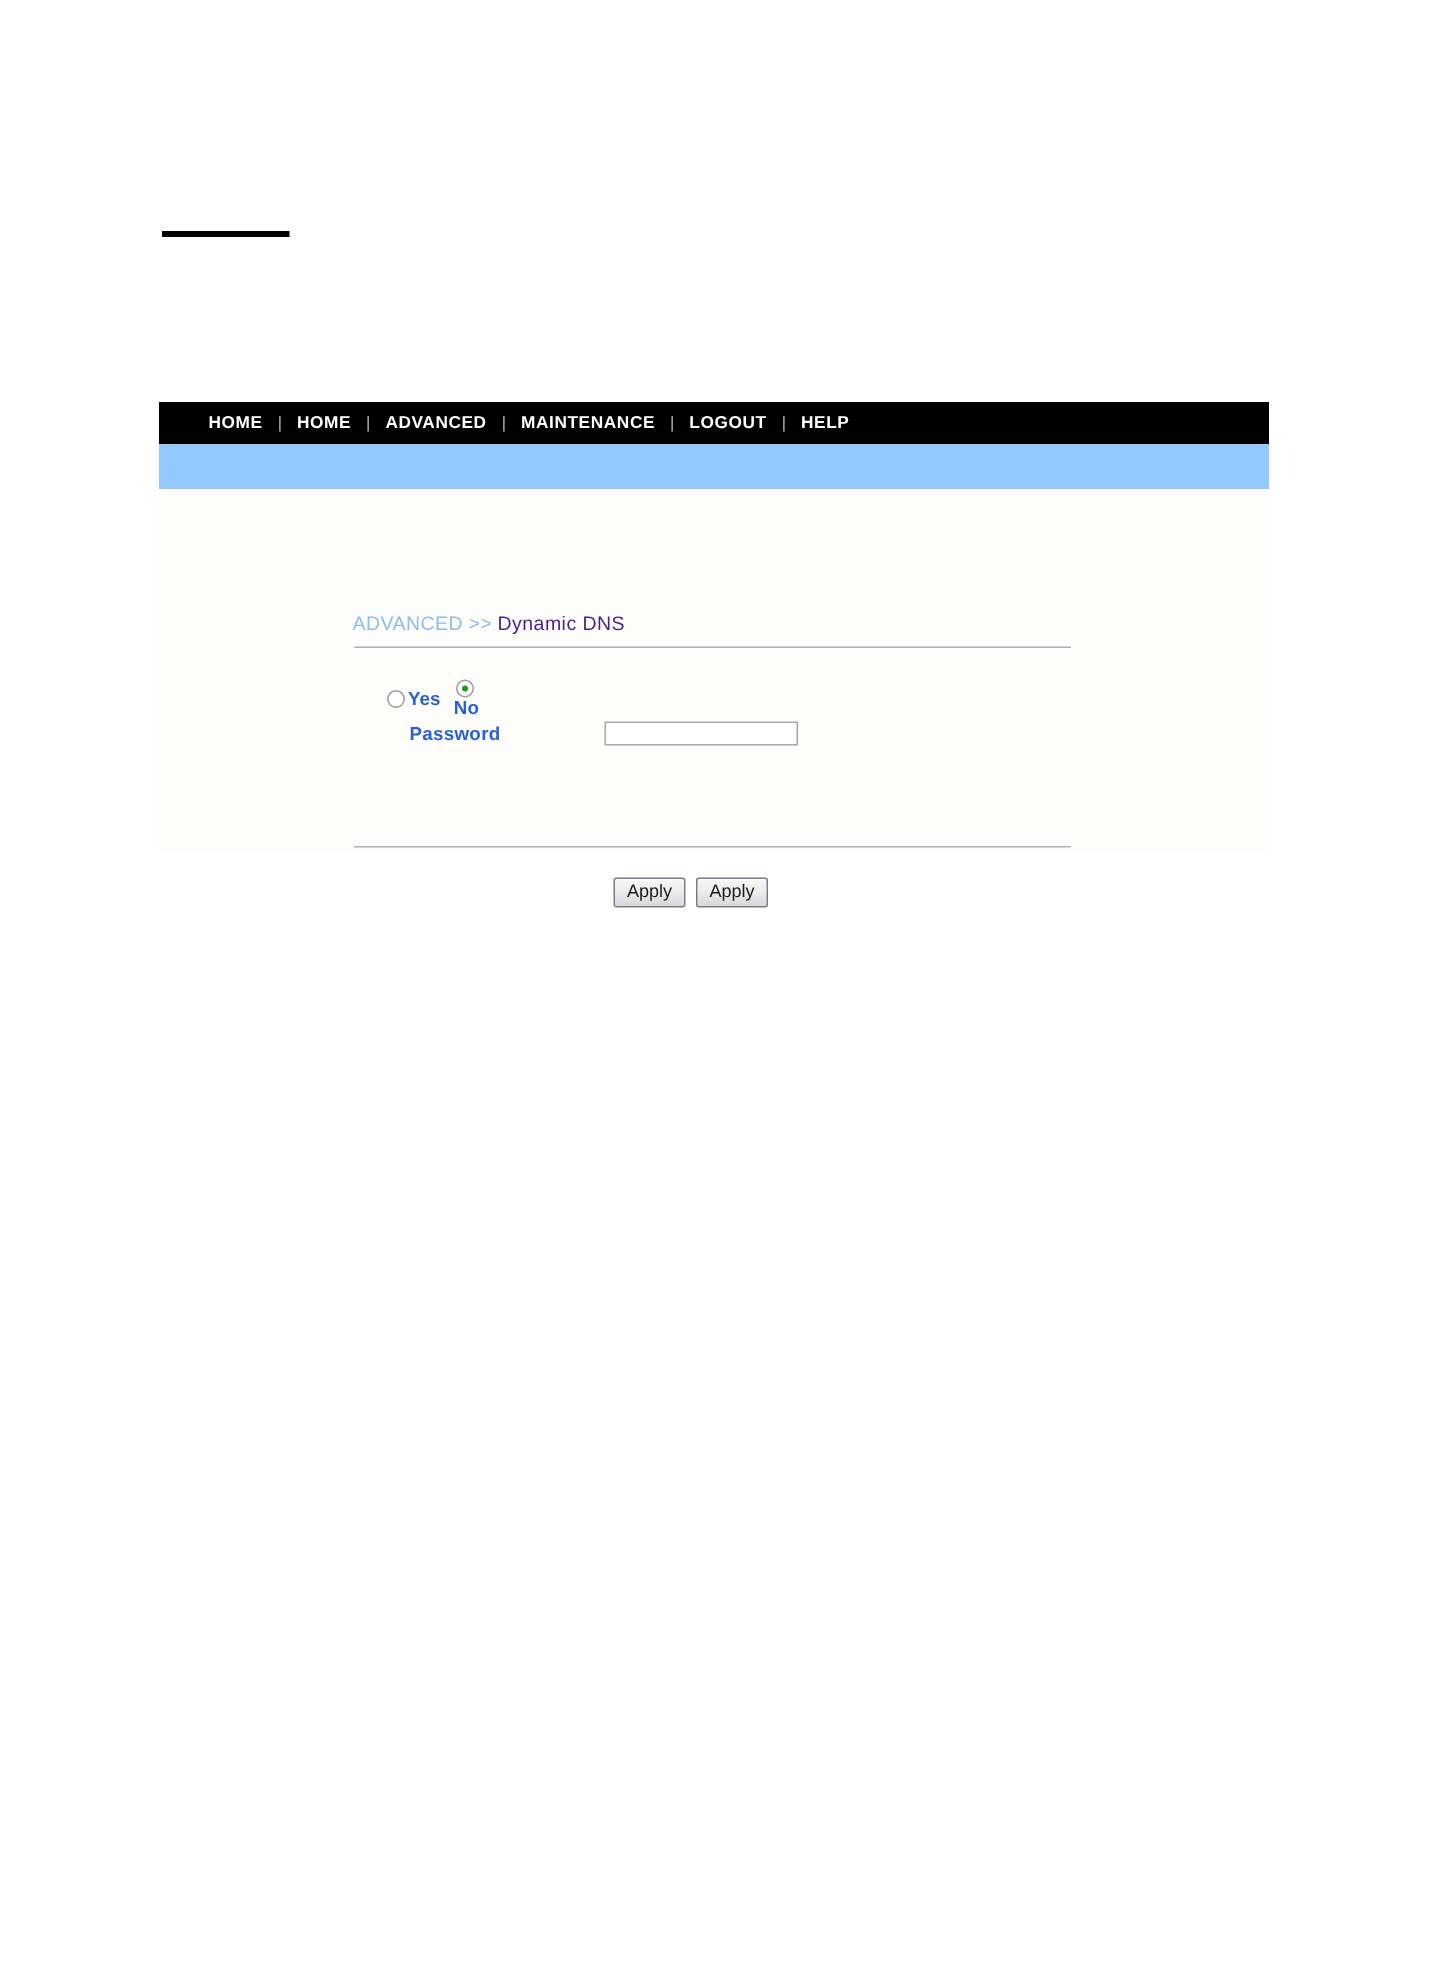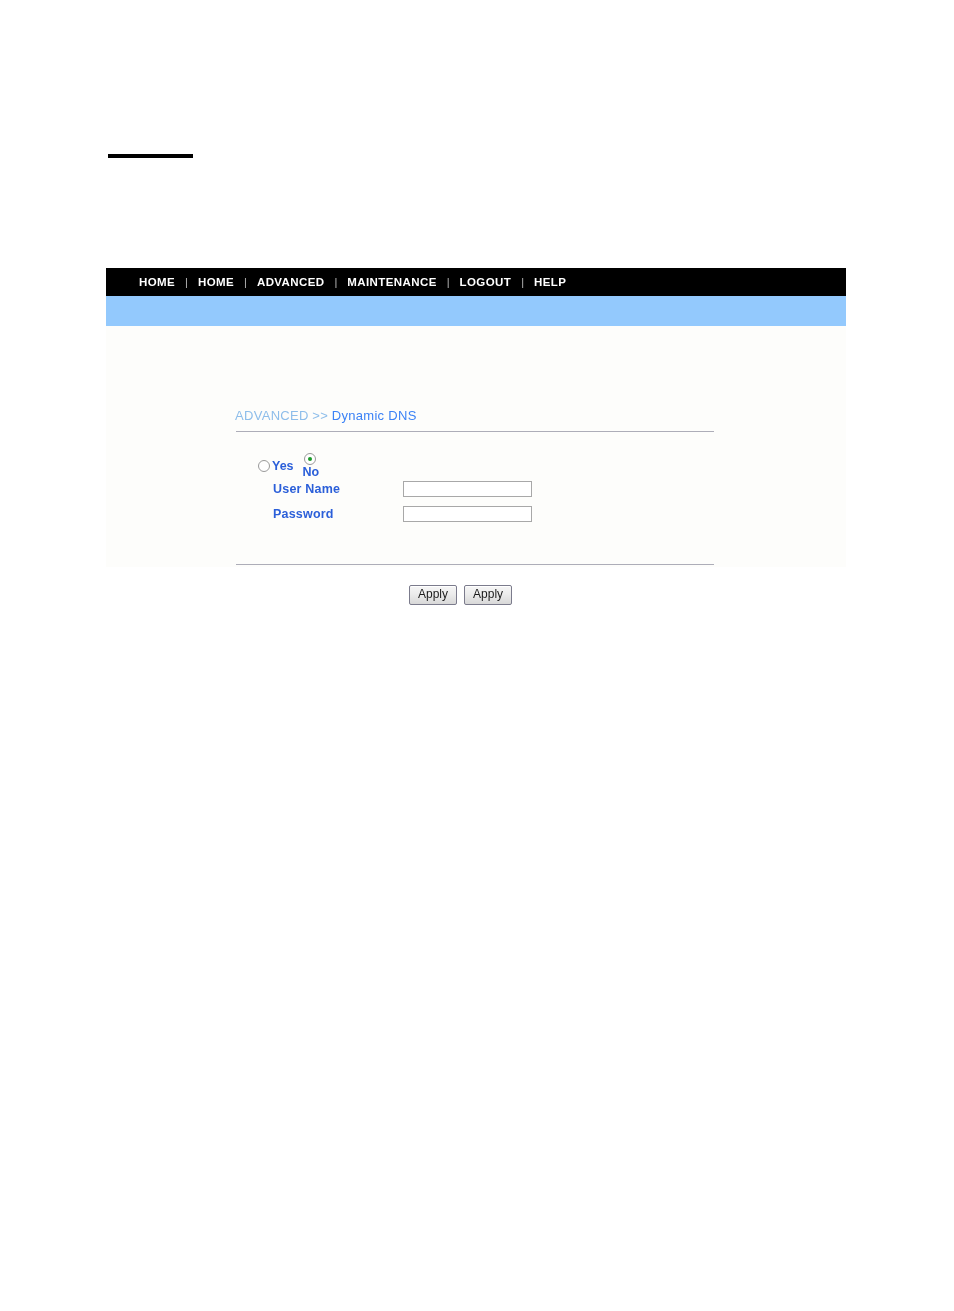--- a/index.html
+++ b/index.html
@@ -84,21 +84,21 @@
   }
   .crumb-parent {
     color: #8dbdea;
     letter-spacing: 0.3px;
   }
   .crumb-sep {
     color: #8dbdea;
     letter-spacing: 0.3px;
   }
   .crumb-current {
-    color: #3b82f6;
+    color: #4c1d95;
     letter-spacing: 0.3px;
   }
 
   
   .hr {
     position: absolute;
     left: 130px;
     width: 478px;
     height: 0;
     border-top: 1px solid #adadb8;
@@ -241,24 +241,20 @@
         <span class="radio-label">Yes</span>
       </label>
       <label class="radio-pair">
         <span class="radio-dot checked"></span>
         <span class="radio-label">No</span>
       </label>
     </div>
 
     <div class="form-area">
 
-      <div class="form-row r0">
-        <span class="form-label">User Name</span>
-        <input class="form-input" type="text" value="" style="">
-      </div>
 
       <div class="form-row r1">
         <span class="form-label">Password</span>
         <input class="form-input" type="password" value="" style="">
       </div>
 
 
     </div>
 
     <div class="hr hr-bottom"></div>

